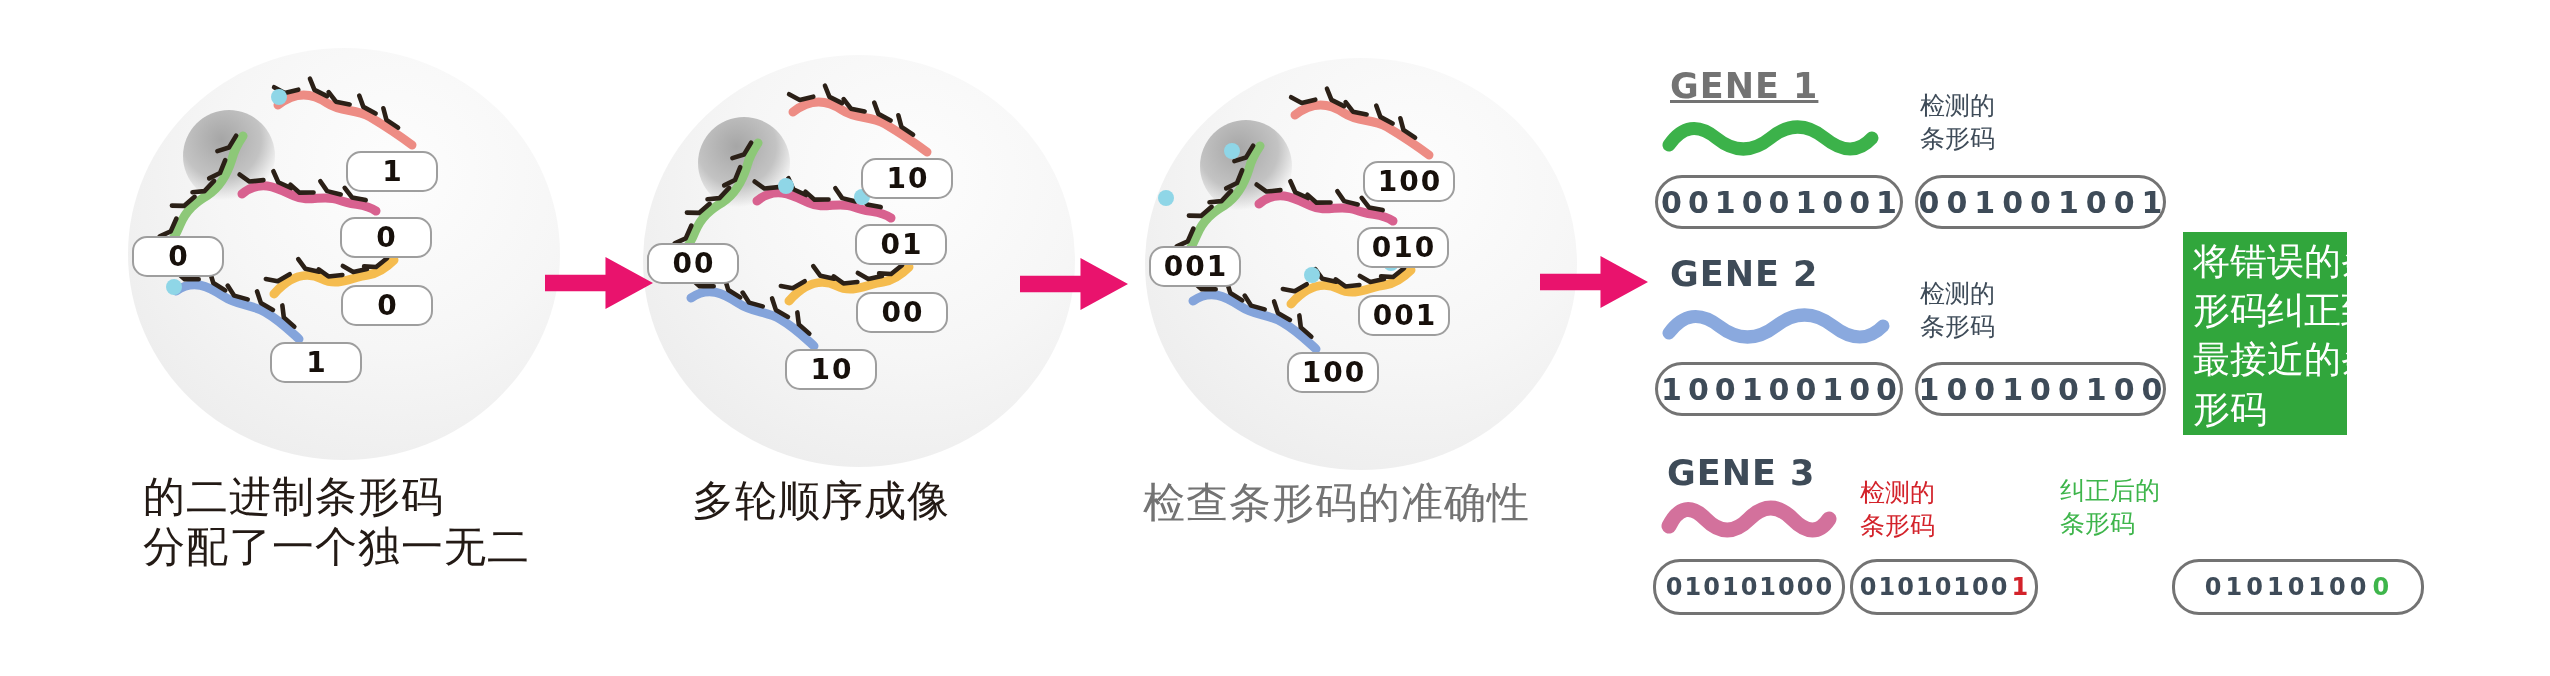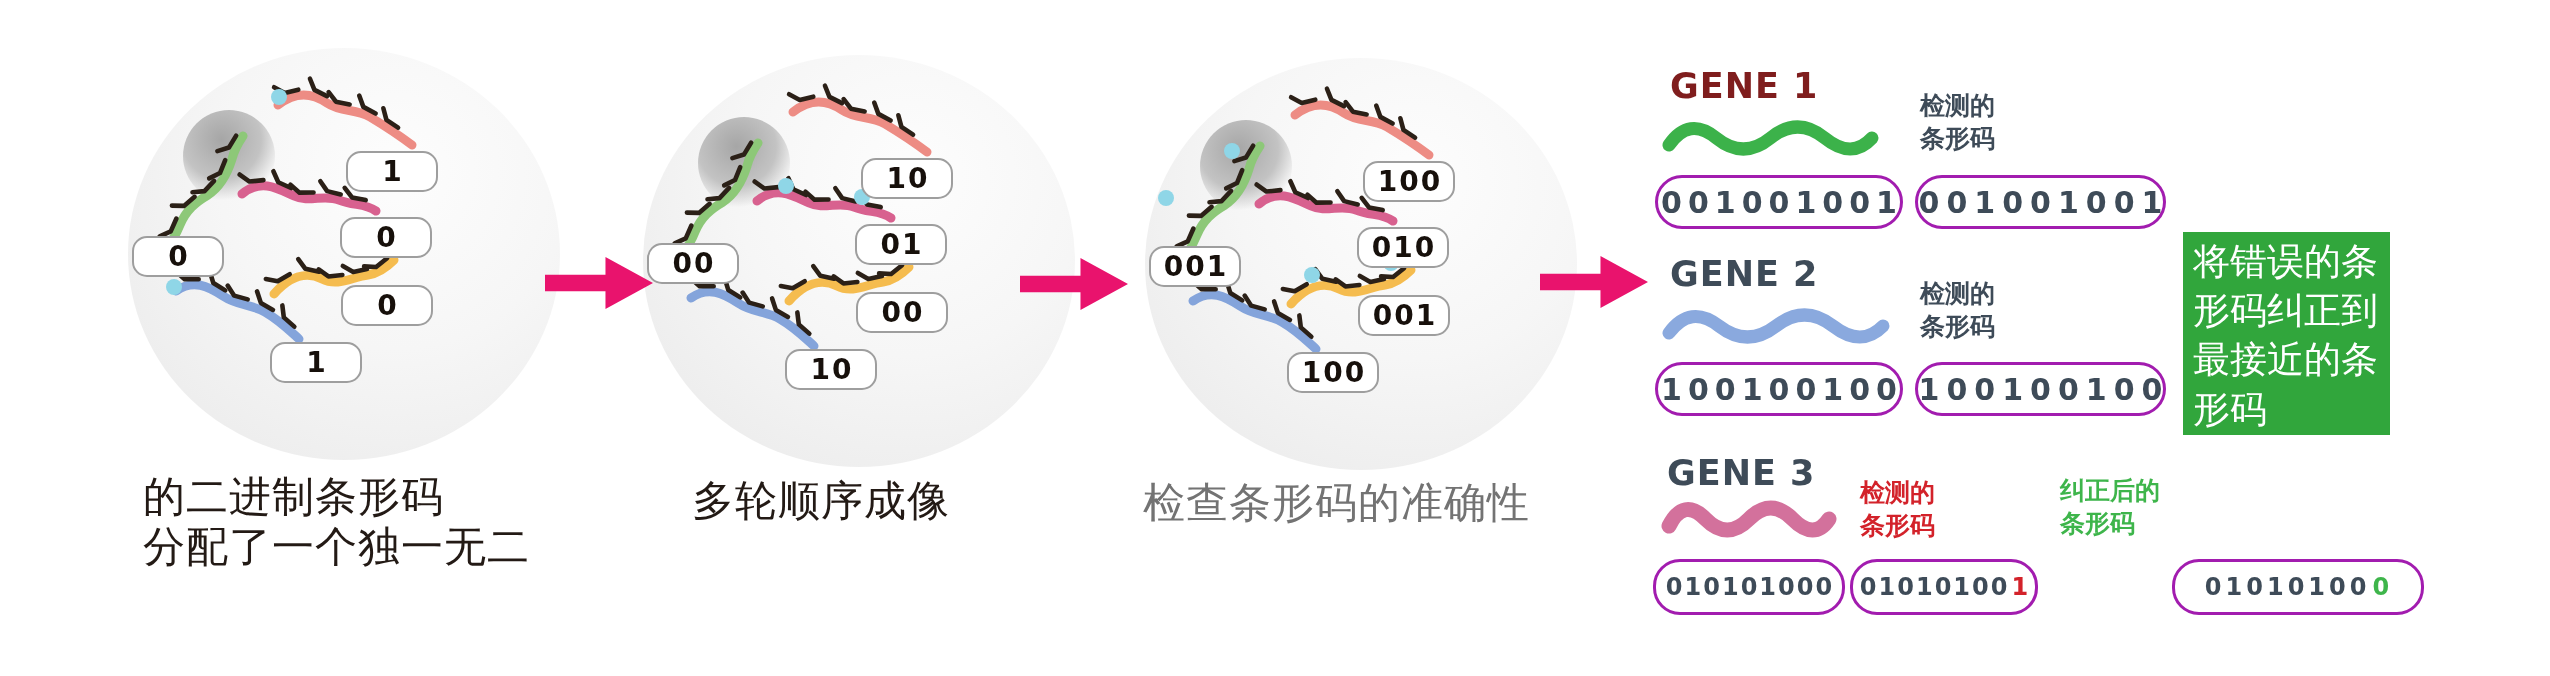--- a/index.html
+++ b/index.html
@@ -26,30 +26,30 @@
            font-size:42px;line-height:1.19;letter-spacing:1px;white-space:nowrap;}
 
   
   .arrow{position:absolute;width:108px;height:52px;
          clip-path:polygon(0 34%,56% 34%,56% 0,100% 50%,56% 100%,56% 66%,0 66%);}
 
   
   .gene-row{position:absolute;width:780px;height:180px;}
   .gene-name{position:absolute;left:20px;top:8px;font:bold 35px "DejaVu Sans","Liberation Sans",sans-serif;letter-spacing:1px;}
   .gene-wave{position:absolute;overflow:visible;}
-  .det-label{position:absolute;font-family:"DejaVu Serif","Liberation Serif",serif;font-size:25px;line-height:1.3;white-space:nowrap;font-weight:bold;}
-  .bpill{position:absolute;height:48px;background:#fff;border:3px solid #a21caf;border-radius:27px;
+  .det-label{position:absolute;font-family:"DejaVu Serif","Liberation Serif",serif;font-size:25px;line-height:1.3;white-space:nowrap;}
+  .bpill{position:absolute;height:48px;background:#fff;border:3px solid #737373;border-radius:27px;
          display:flex;align-items:center;justify-content:center;
          font:bold 30px "DejaVu Sans","Liberation Sans",sans-serif;letter-spacing:6px;text-indent:6px;}
   .bpill.small{height:50px;font-size:24px;letter-spacing:2px;text-indent:2px;}
   .bpill.wide {letter-spacing:7px;text-indent:7px;}
   .bpill.spread{letter-spacing:6px;text-indent:6px;}
 
   
-  .note-box{position:absolute;left:2183px;top:232px;width:207px;height:203px;box-sizing:border-box;
+  .note-box{position:absolute;left:2183px;top:232px;width:164px;height:203px;box-sizing:border-box;
             padding:5px 25px 0 10px;color:#fff;
             font-family:"DejaVu Serif","Liberation Serif",serif;font-size:37px;line-height:1.33;white-space:nowrap;}
 </style>
 </head>
 <body>
 
 <div class="canvas">
 
   <div class="cell" style="left:128px;top:48px">
     <div class="nucleus"></div>
@@ -194,21 +194,21 @@
   </div>
   <div class="caption" style="left: 1143px; top: 478px; color: #737373;">
     <div>检查条形码的准确性</div>
   </div>
 
   <div class="arrow" style="left: 545px; top: 257px; background: rgb(233, 19, 109);"></div>
   <div class="arrow" style="left: 1020px; top: 258px; background: rgb(233, 19, 109);"></div>
   <div class="arrow" style="left: 1540px; top: 256px; background: rgb(233, 19, 109);"></div>
 
   <div class="gene-row" style="left:1650px;top:58px">
-    <div class="gene-name" style="color: #7f1d1d;">GENE 1</div>
+    <div class="gene-name" style="color: #737373; text-decoration: underline;">GENE 1</div>
     <svg class="gene-wave" width="217" height="52" style="left:12px;top:54px">
         <path d="M7,33 Q 27.125,4 54.25,26 T 108.5,26 T 162.75,26 T 210,26" fill="none" stroke="#3cb24a" stroke-width="13" stroke-linecap="round"></path>
       </svg>
     <div class="det-label" style="left: 270px; top: 32px; color: rgb(62, 75, 88);">
       <div>检测的</div>
       <div>条形码</div>
     </div>
     <div class="bpill spread" style="left:5px;top:117px;width:242px">
       <span style="color: rgb(62, 75, 88);">001001001</span>
     </div>

